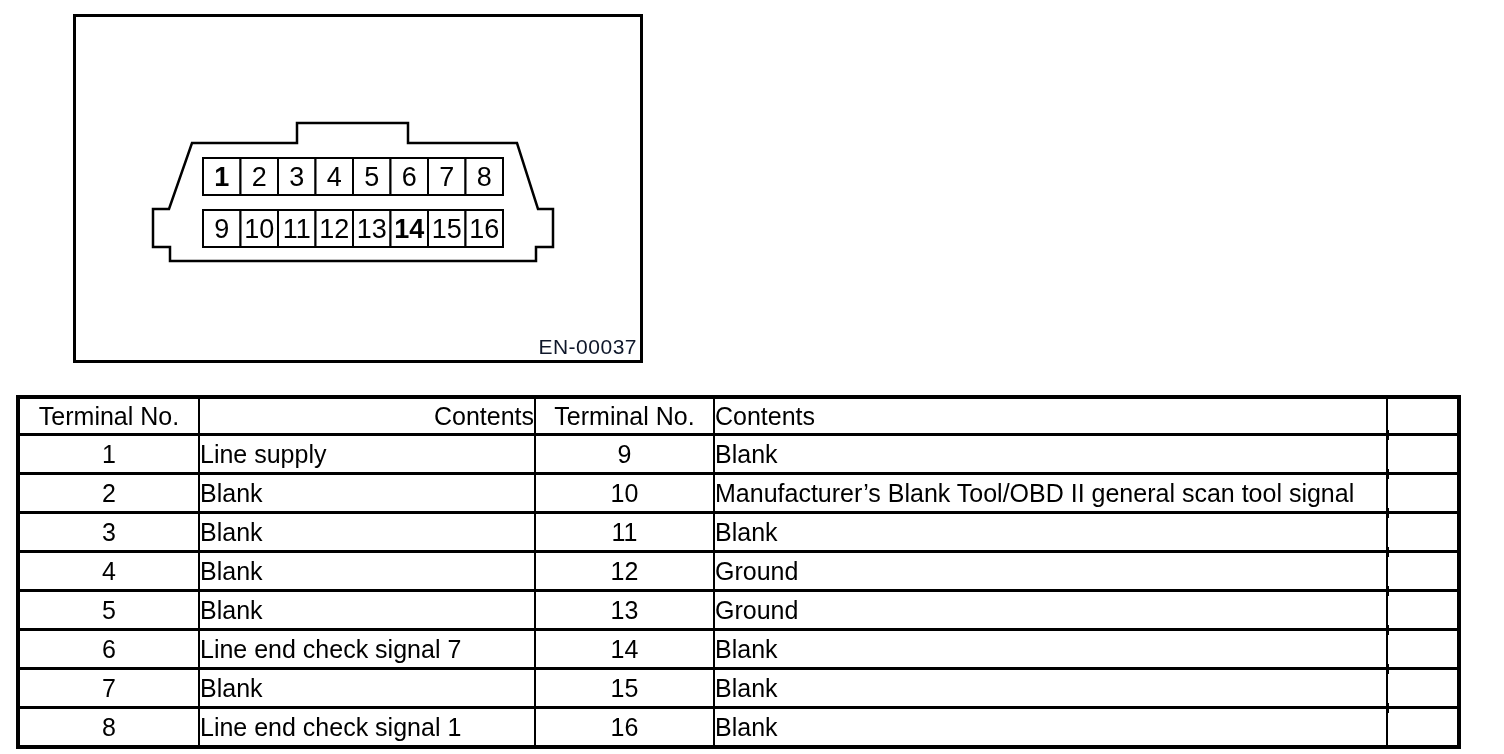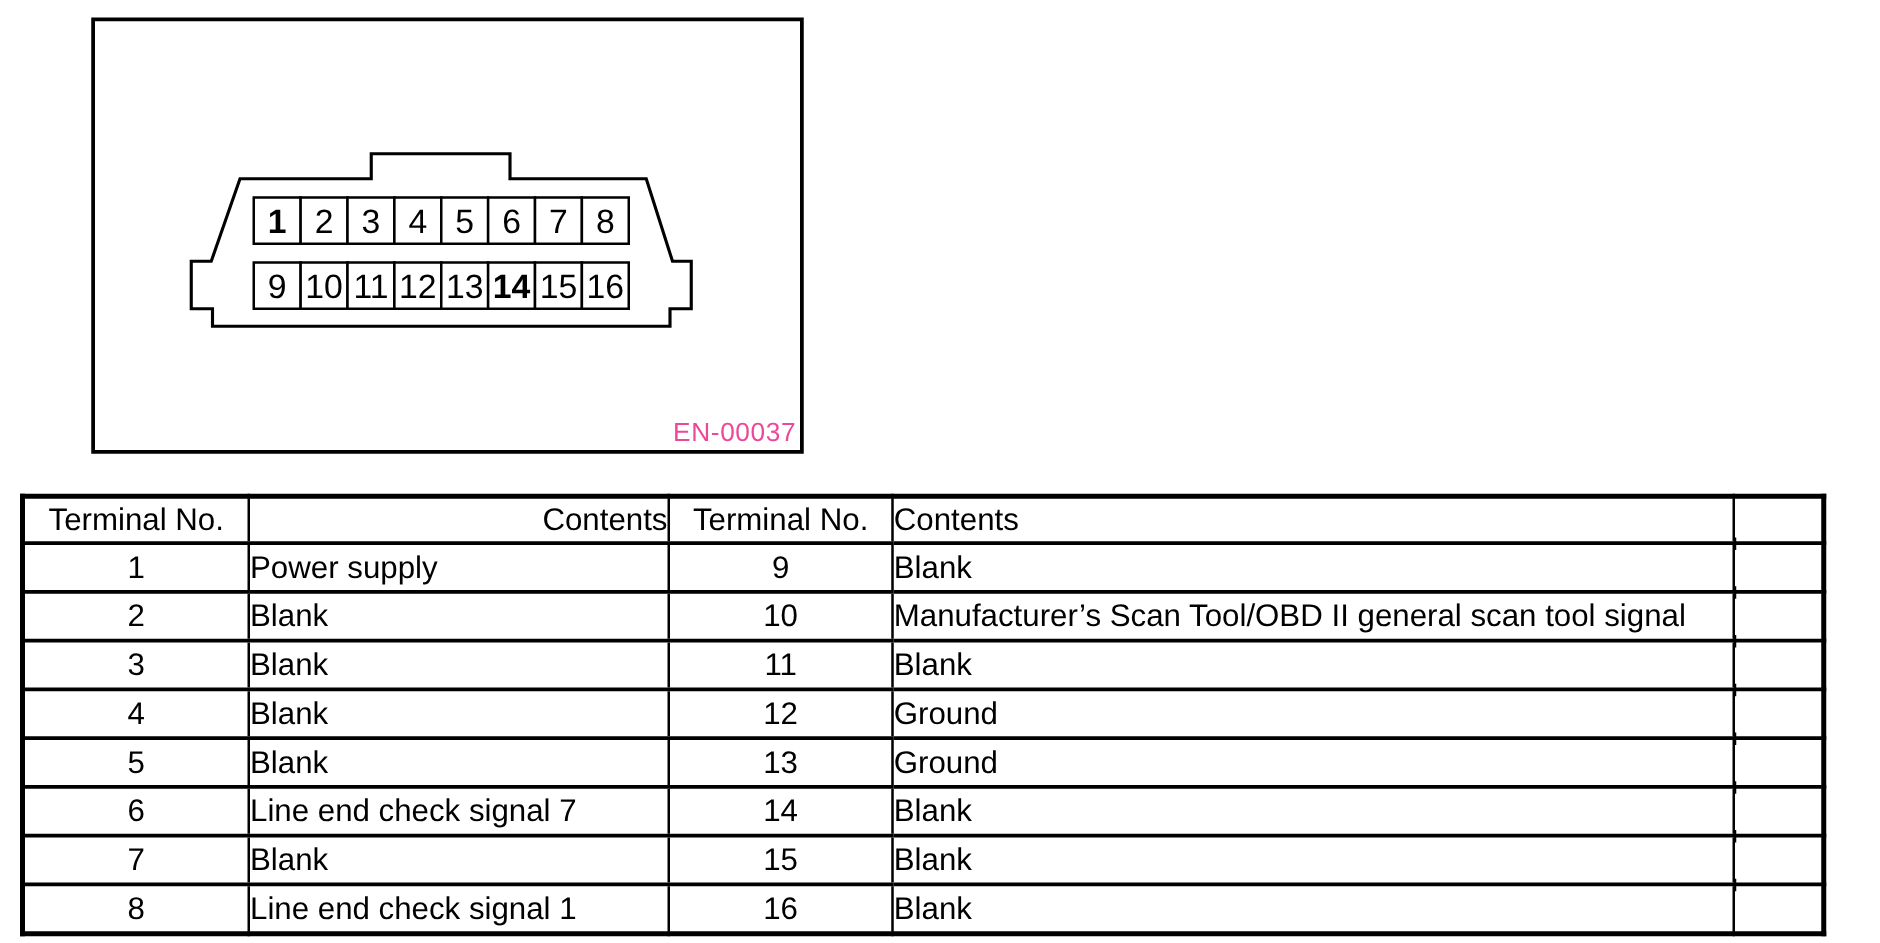--- a/index.html
+++ b/index.html
@@ -31,21 +31,21 @@
     left: 0;
     top: 0;
     width: 564px;
     height: 343px;
   }
   .fig-id {
     position: absolute;
     right: 3px;
     bottom: 1px;
     font-size: 21px;
-    color: #ec4899;
+    color: #0f172a;
     letter-spacing: 0.5px;
   }
   .pin-num {
     font-family: "Liberation Sans", sans-serif;
     font-size: 27px;
     fill: #000;
   }
 
   
   table.terminal-table {
@@ -161,30 +161,30 @@
         <th class="c-term">Terminal No.</th>
         <th class="h-contents-left">Contents</th>
         <th class="c-term">Terminal No.</th>
         <th class="h-contents-right">Contents</th>
         <th class="c-spacer"></th>
       </tr>
     </thead>
     <tbody>
       <tr>
         <td class="c-term">1</td>
-        <td class="c-contents">Power supply</td>
+        <td class="c-contents">Line supply</td>
         <td class="c-term">9</td>
         <td class="c-contents c-contents-right">Blank</td>
         <td class="c-spacer"></td>
       </tr>
       <tr>
         <td class="c-term">2</td>
         <td class="c-contents">Blank</td>
         <td class="c-term">10</td>
-        <td class="c-contents c-contents-right">Manufacturer’s Scan Tool/OBD II general scan tool signal</td>
+        <td class="c-contents c-contents-right">Manufacturer’s Blank Tool/OBD II general scan tool signal</td>
         <td class="c-spacer"></td>
       </tr>
       <tr>
         <td class="c-term">3</td>
         <td class="c-contents">Blank</td>
         <td class="c-term">11</td>
         <td class="c-contents c-contents-right">Blank</td>
         <td class="c-spacer"></td>
       </tr>
       <tr>

